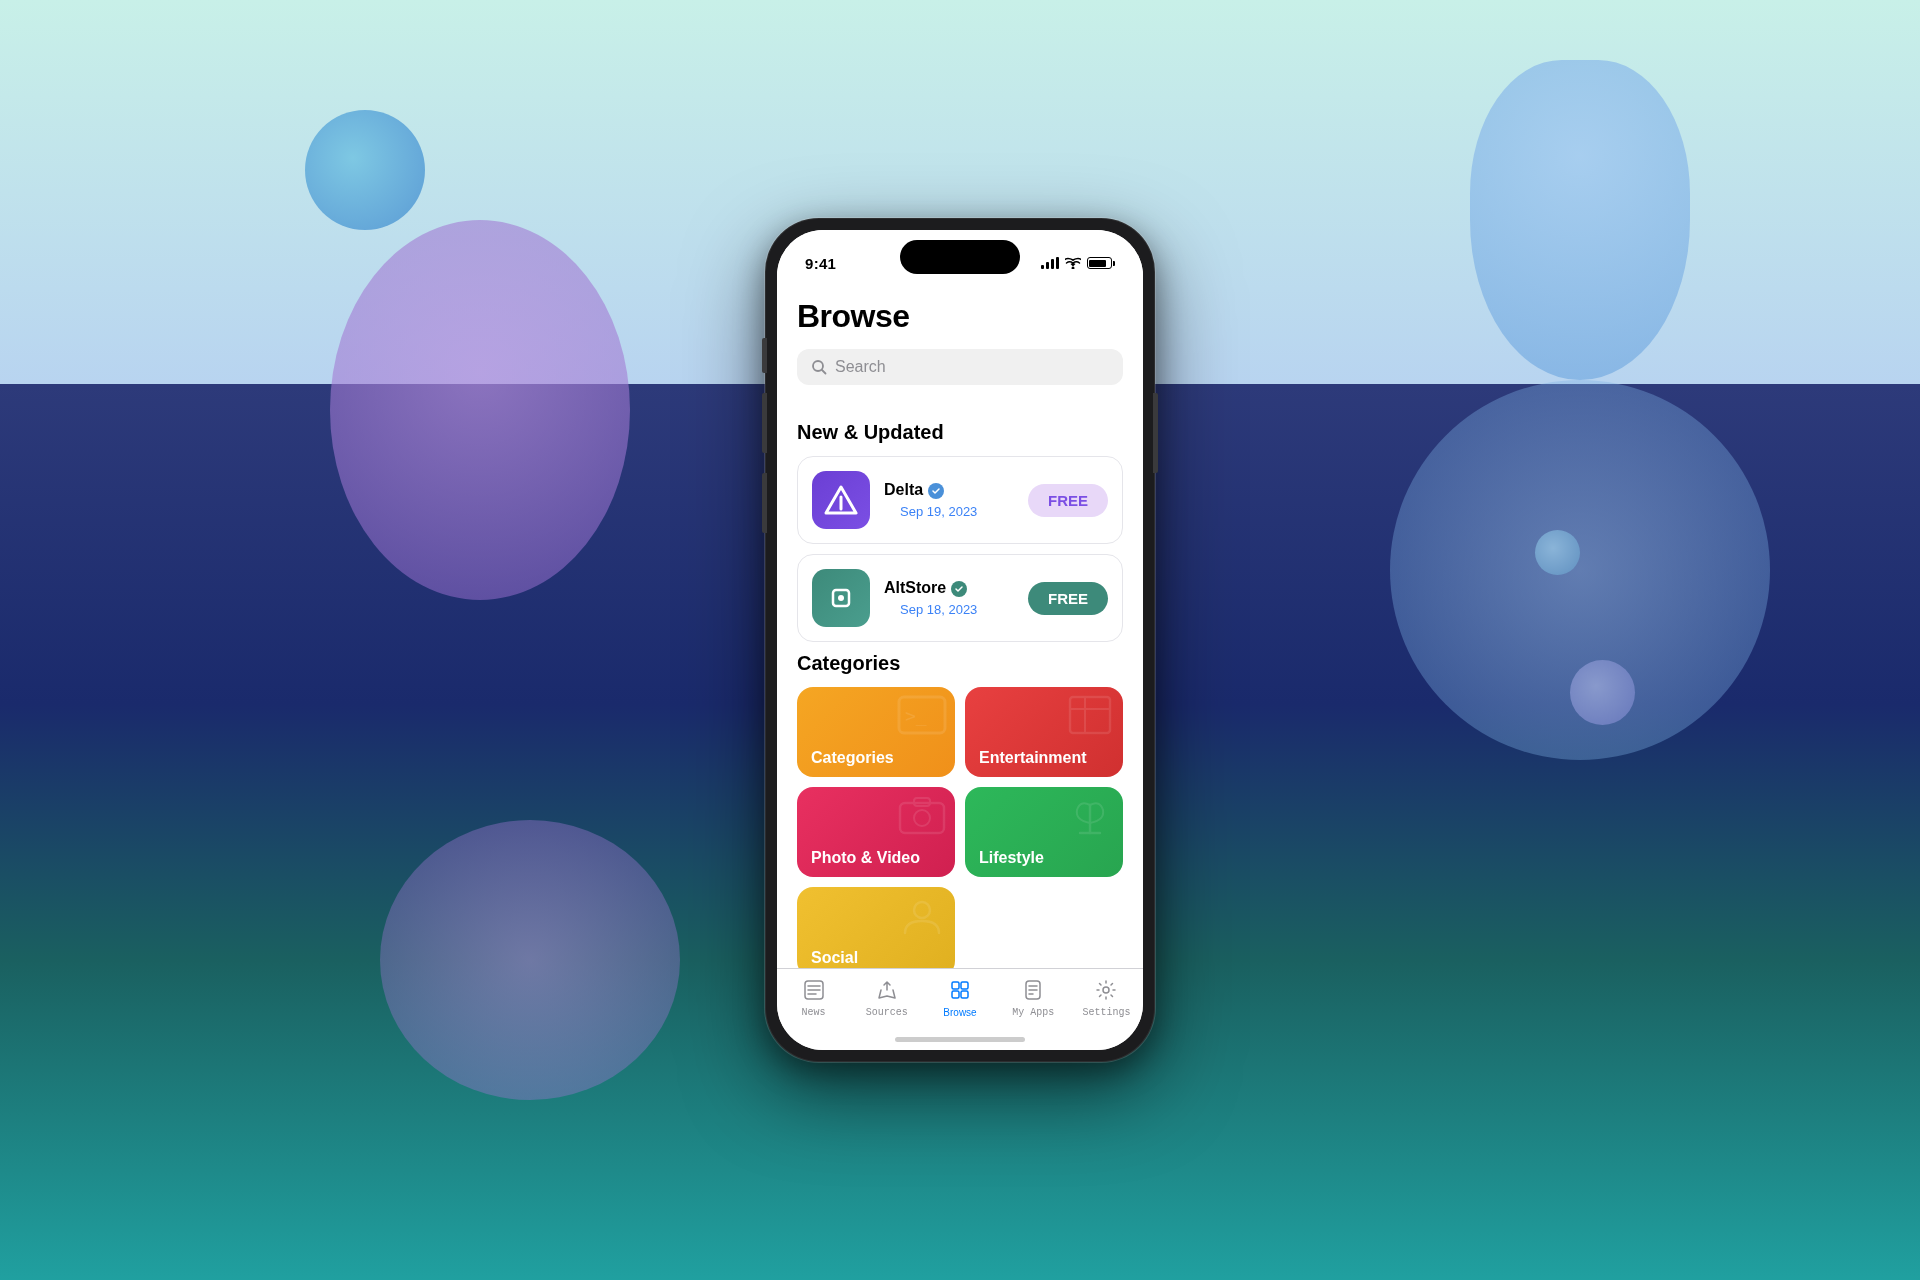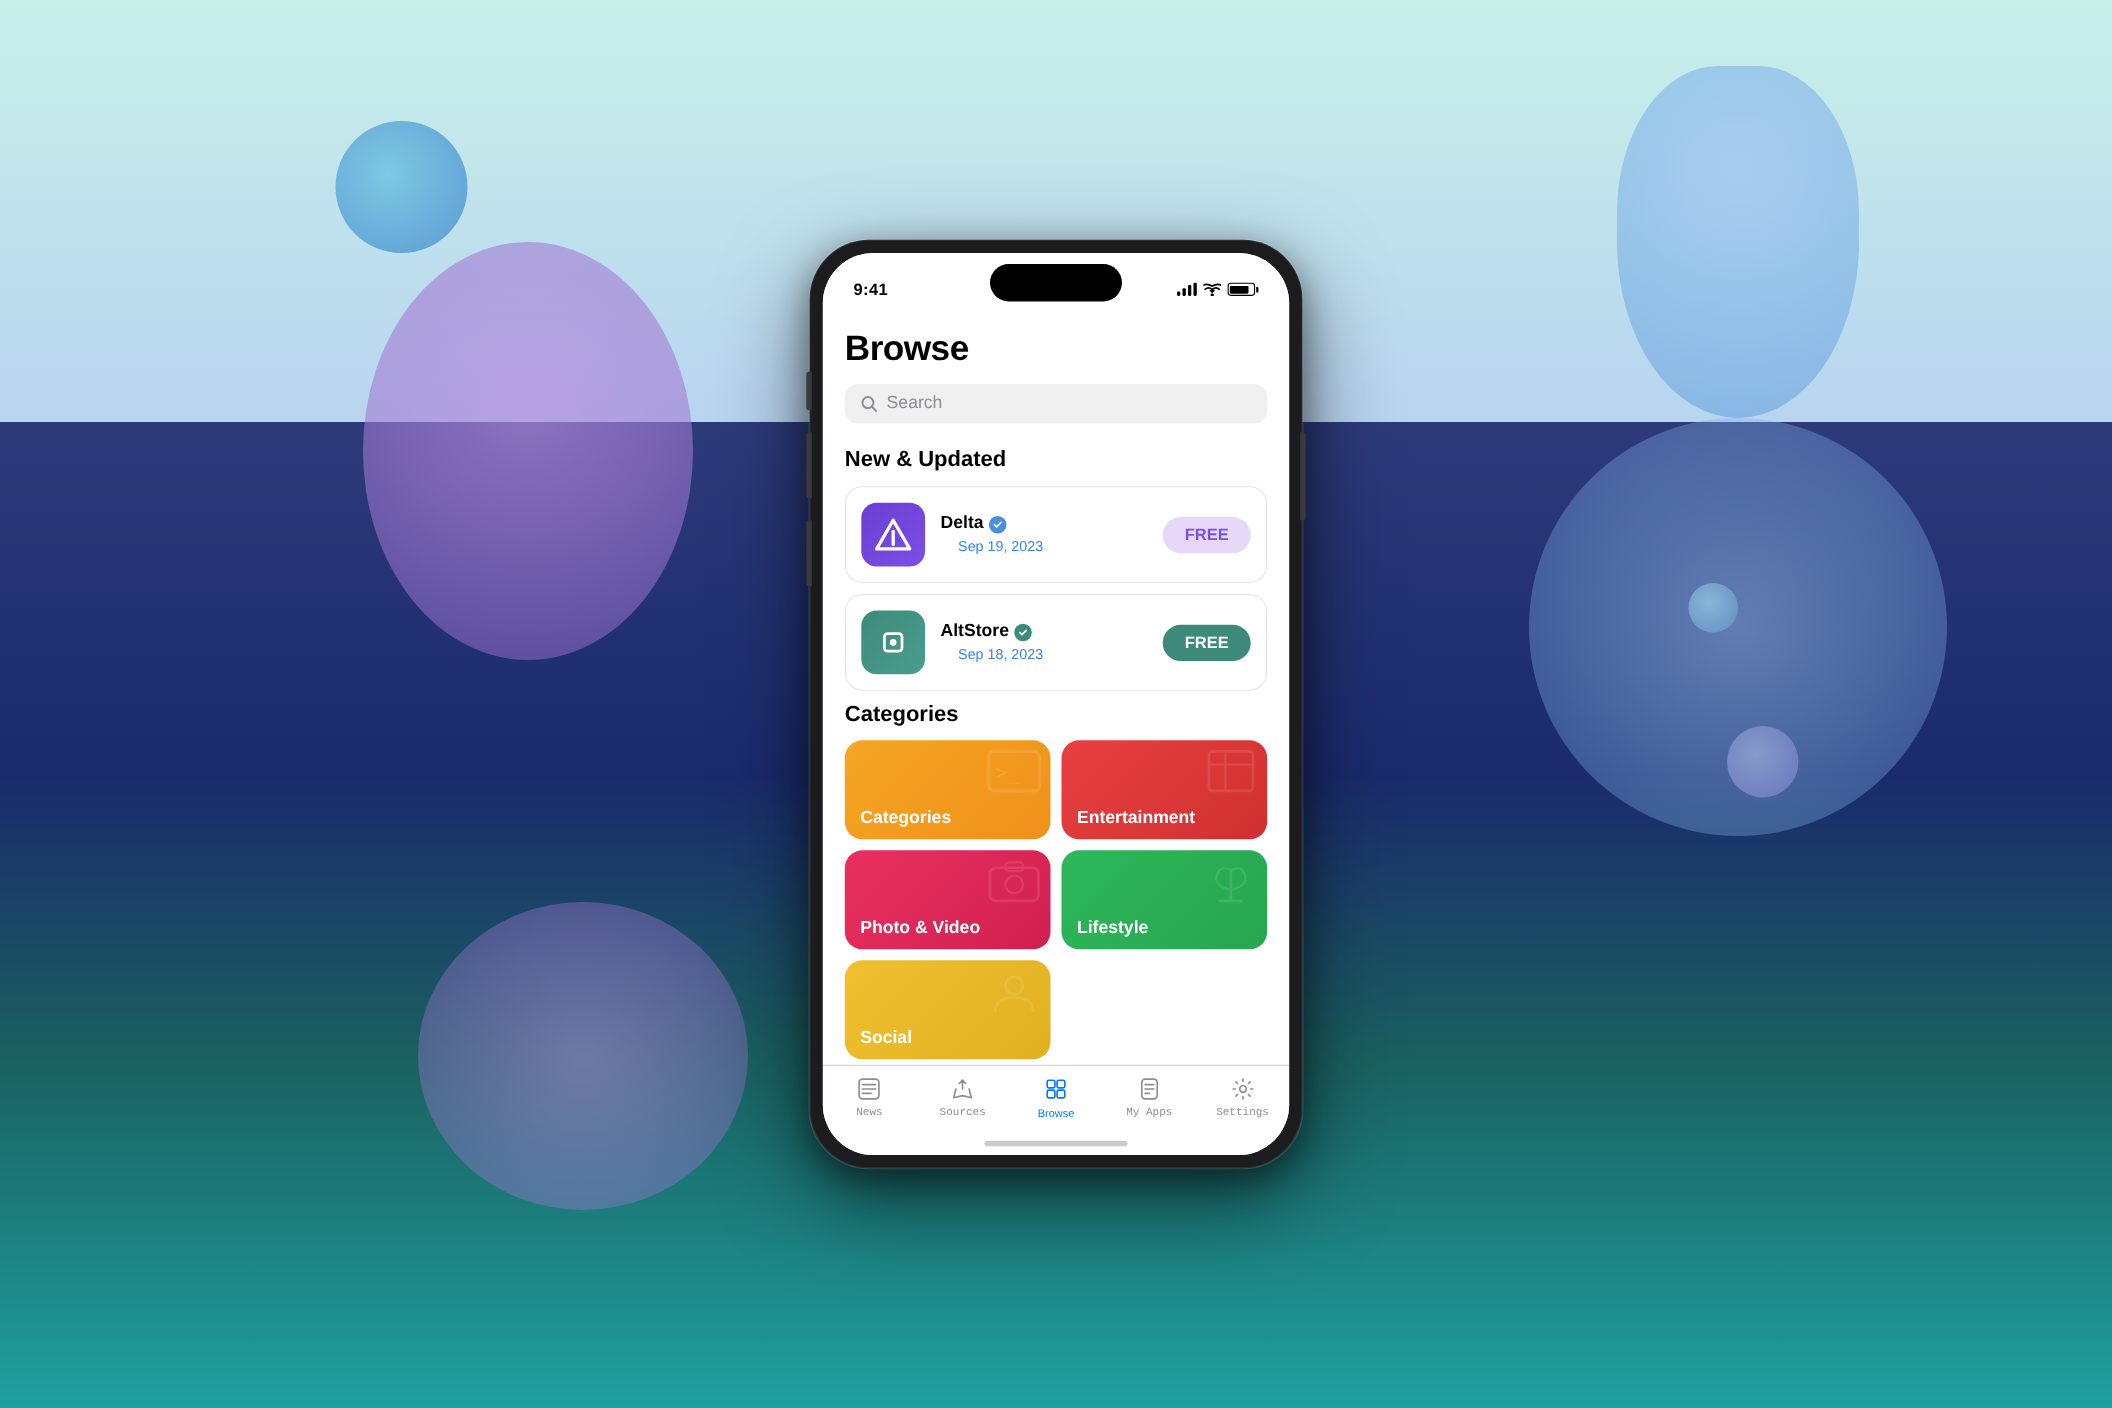--- a/index.html
+++ b/index.html
@@ -68,21 +68,21 @@
     
     .phone-wrapper {
       position: absolute;
       left: 50%;
       top: 50%;
       transform: translate(-50%, -50%);
       z-index: 10;
     }
 
     .phone {
-      width: 448px;
+      width: 390px;
       height: 844px;
       background: #1c1c1e;
       border-radius: 54px;
       position: relative;
       box-shadow:
         0 0 0 1px rgba(255,255,255,0.15),
         0 30px 80px rgba(0,0,0,0.5),
         0 10px 30px rgba(0,0,0,0.4),
         inset 0 0 0 1px rgba(255,255,255,0.08);
       padding: 12px;
@@ -195,21 +195,21 @@
       letter-spacing: -0.5px;
     }
 
     
     .search-bar {
       background: #f0f0f0;
       border-radius: 12px;
       display: flex;
       align-items: center;
       padding: 9px 14px;
-      margin-bottom: 22px;
+      margin-bottom: 36px;
       gap: 8px;
     }
     .search-placeholder {
       font-size: 16px;
       color: #8e8e93;
     }
 
     
     .section-title {
       font-size: 20px;

